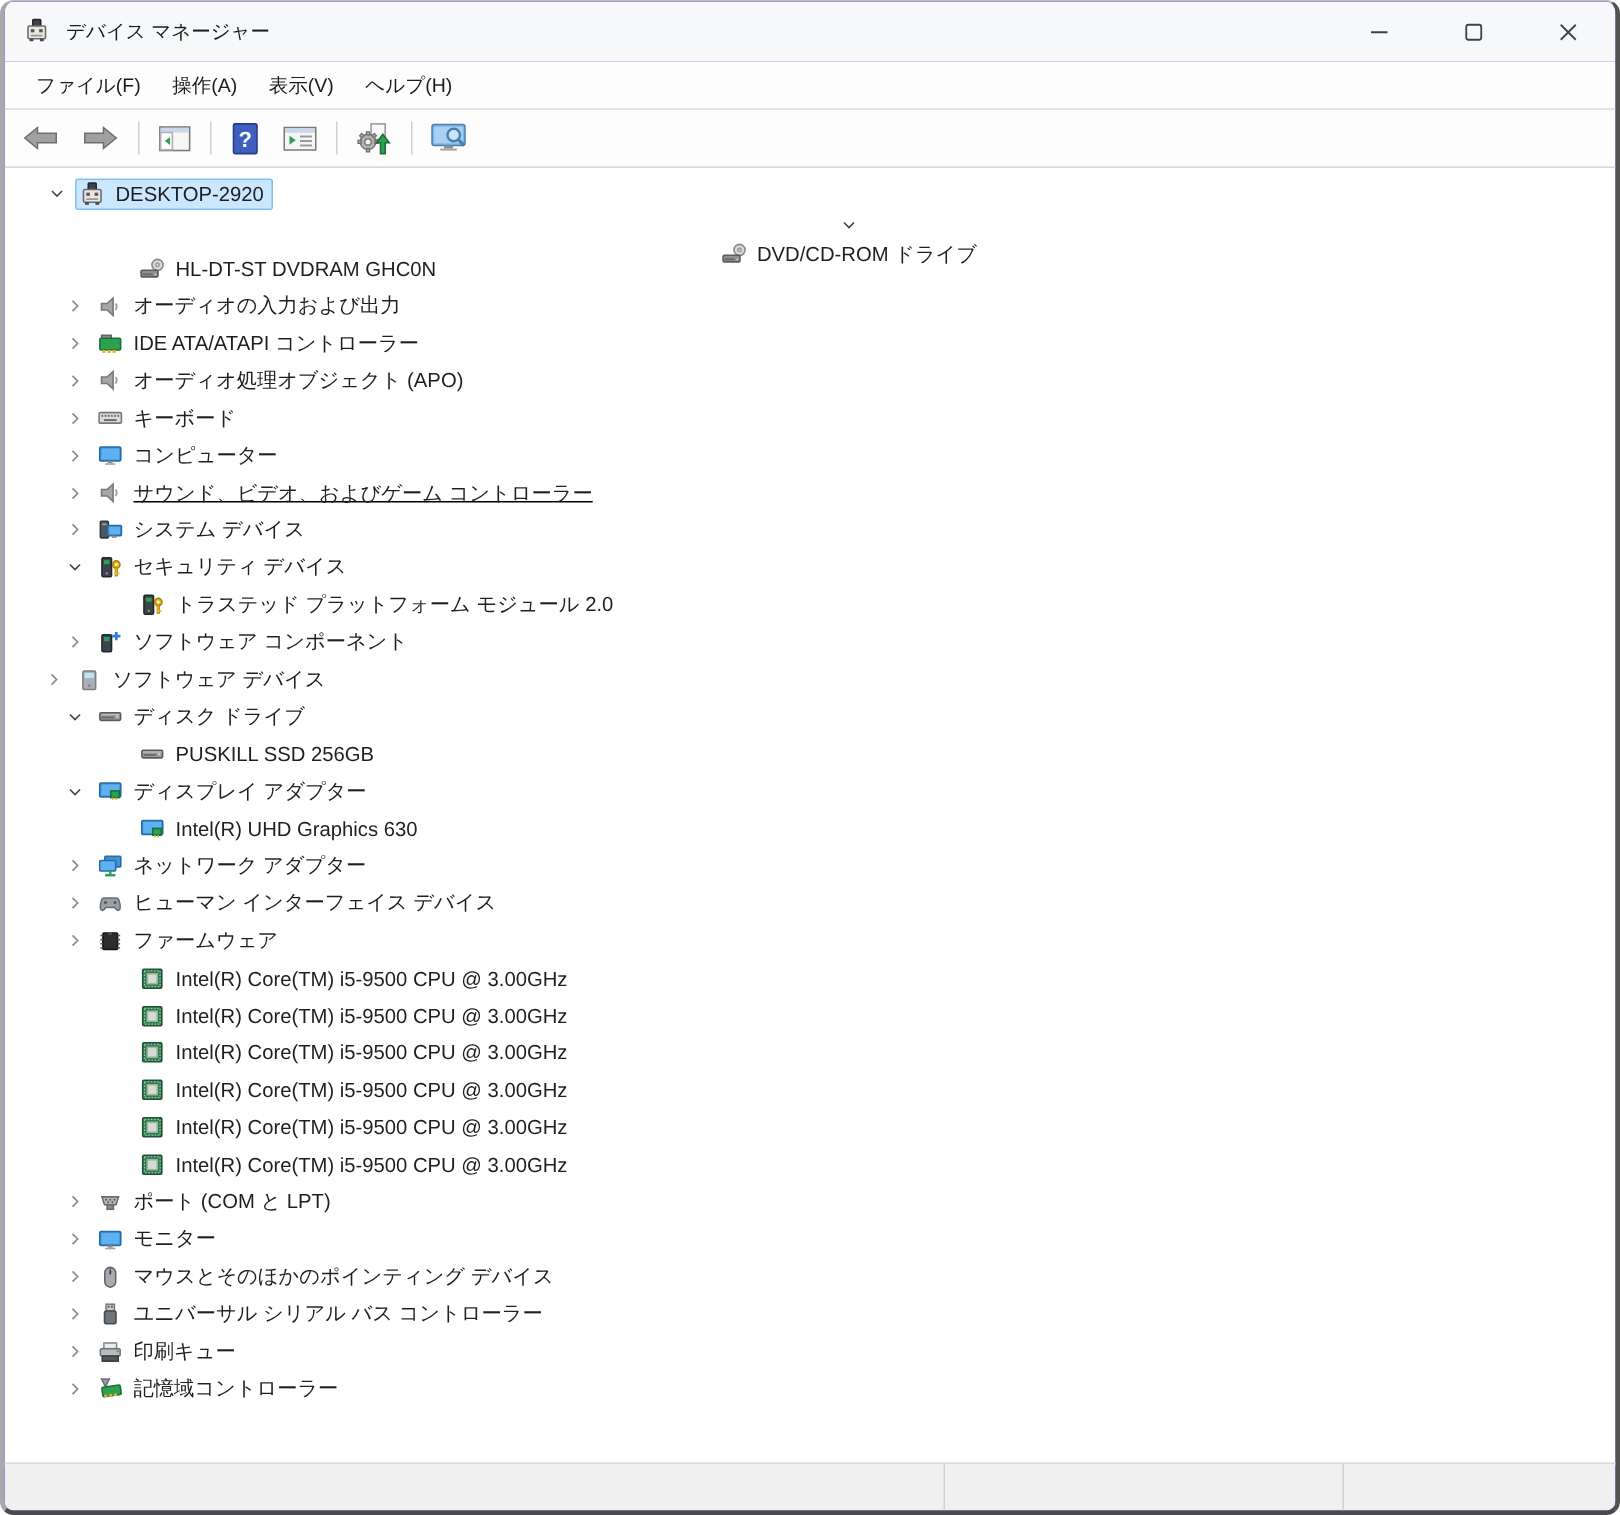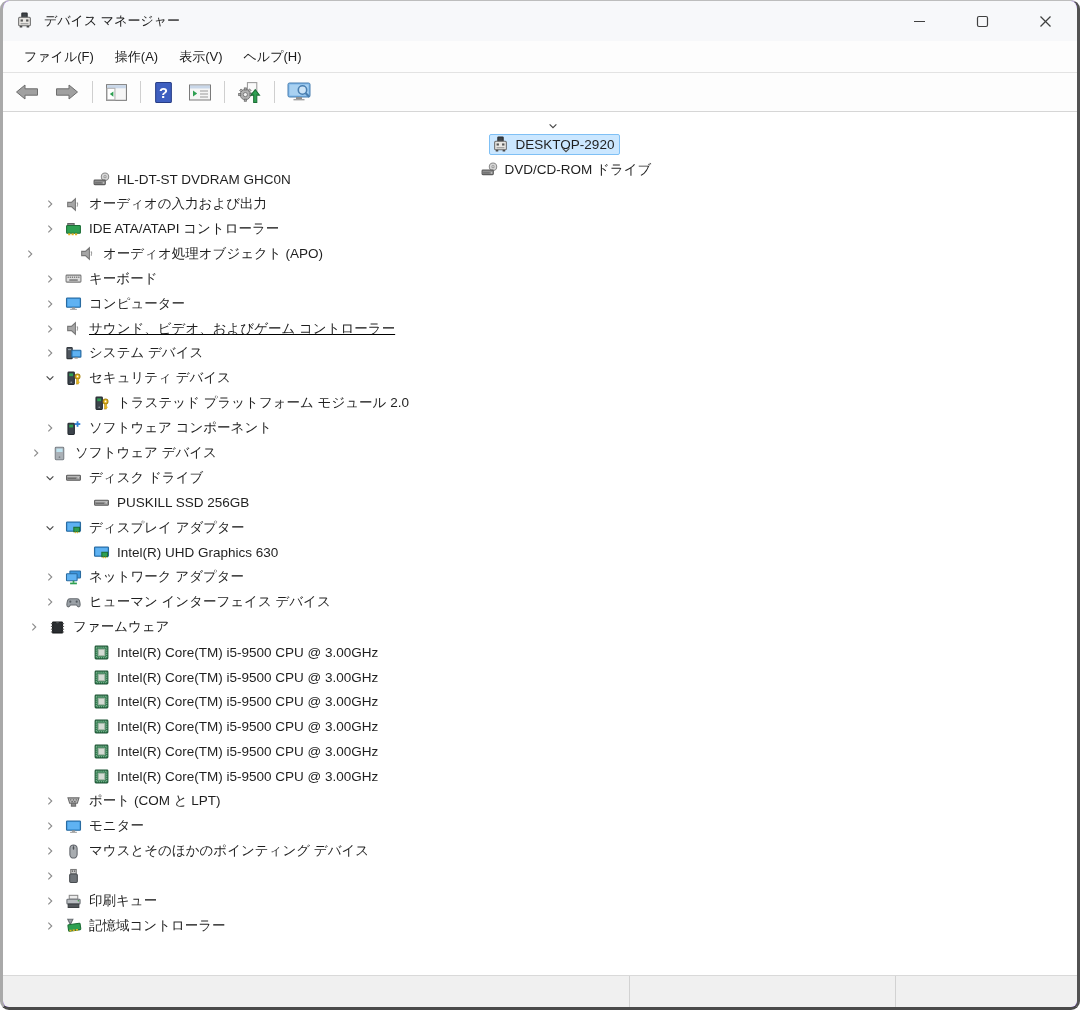--- a/index.html
+++ b/index.html
@@ -168,21 +168,21 @@
             <rect x="9" y="16" width="6" height="2" fill="#8f8f8f"></rect>
             <rect x="6.5" y="18" width="11" height="1.4" fill="#a2a2a2"></rect>
             <circle cx="15.5" cy="9" r="4.2" fill="rgba(235,244,252,0.55)" stroke="#4a7fb0" stroke-width="1.6"></circle>
             <line x1="18.7" y1="12.2" x2="22.5" y2="16" stroke="#4a7fb0" stroke-width="2.2"></line>
           </svg>
         </span>
       </span>
   </div>
 
   <div class="tree">
-      <div class="trow" style="padding-left: 26px; flex-direction: column;">
+      <div class="trow" style="padding-left: 26px;">
         <span class="chev">
           <svg width="12" height="12" viewBox="0 0 16 16">
             <path d="M3.5 5.8 L8 10.3 L12.5 5.8" fill="none" stroke="#464646" stroke-width="1.5"></path>
           </svg>
         </span>
         <span class="tcontent selected">
           <span class="ticon">
             <svg width="17" height="17" viewBox="0 0 16 16">
               <rect x="5.5" y="1" width="5" height="4.5" rx="0.5" fill="#3f4448" stroke="#26292c"></rect>
               <rect x="2.5" y="5" width="11" height="8" rx="1" fill="#e9e7e3" stroke="#6b6b6b"></rect>
@@ -258,21 +258,21 @@
               <rect x="2.6" y="2.4" width="6" height="3.2" fill="#8f8f8f" stroke="#636363"></rect>
               <rect x="1.5" y="4.2" width="13" height="7.4" rx="0.8" fill="#2ea052" stroke="#1c6e36"></rect>
               <rect x="3" y="11.6" width="2" height="1.8" fill="#e0b320"></rect>
               <rect x="6.2" y="11.6" width="2" height="1.8" fill="#e0b320"></rect>
               <rect x="9.4" y="11.6" width="2" height="1.8" fill="#e0b320"></rect>
             </svg>
           </span>
           <span class="tlabel">IDE ATA/ATAPI コントローラー</span>
         </span>
       </div>
-      <div class="trow" style="padding-left: 18px; gap: 34px;">
+      <div class="trow" style="padding-left: 38px;">
         <span class="chev">
           <svg width="12" height="12" viewBox="0 0 16 16">
             <path d="M5.8 3.5 L10.3 8 L5.8 12.5" fill="none" stroke="#8b8b8b" stroke-width="1.5"></path>
           </svg>
         </span>
         <span class="tcontent">
           <span class="ticon">
             <svg width="17" height="17" viewBox="0 0 16 16">
               <path d="M2.5 6 L6 6 L9.8 2.6 L9.8 13.4 L6 10 L2.5 10 Z" fill="#a6a6a6" stroke="#787878"></path>
               <path d="M11.3 6 Q12.8 8 11.3 10" stroke="#9a9a9a" stroke-width="1.1" fill="none"></path>
@@ -527,21 +527,21 @@
           <span class="ticon">
             <svg width="17" height="17" viewBox="0 0 16 16">
               <path d="M2.4 6.2 Q0.9 11.6 2.8 12.1 Q4.1 12.4 5.1 10.4 L10.9 10.4 Q11.9 12.4 13.2 12.1 Q15.1 11.6 13.6 6.2 Q13.1 4.4 11.4 4.4 L4.6 4.4 Q2.9 4.4 2.4 6.2 Z" fill="#9aa0a6" stroke="#686d72"></path>
               <circle cx="5" cy="7.2" r="1" fill="#545a60"></circle>
               <circle cx="11" cy="7.2" r="1" fill="#545a60"></circle>
             </svg>
           </span>
           <span class="tlabel">ヒューマン インターフェイス デバイス</span>
         </span>
       </div>
-      <div class="trow" style="padding-left: 22px;">
+      <div class="trow" style="padding-left: 38px;">
         <span class="chev">
           <svg width="12" height="12" viewBox="0 0 16 16">
             <path d="M5.8 3.5 L10.3 8 L5.8 12.5" fill="none" stroke="#8b8b8b" stroke-width="1.5"></path>
           </svg>
         </span>
         <span class="tcontent">
           <span class="ticon">
             <svg width="17" height="17" viewBox="0 0 16 16">
               <rect x="3.4" y="2.8" width="9.2" height="10.4" rx="0.6" fill="#2b2e31" stroke="#121416"></rect>
               <g stroke="#5a5a5a" stroke-width="1">
@@ -704,20 +704,21 @@
         </span>
         <span class="tcontent">
           <span class="ticon">
             <svg width="17" height="17" viewBox="0 0 16 16">
               <rect x="5.4" y="1.4" width="5.2" height="4.2" fill="#cbcbcb" stroke="#7c7c7c"></rect>
               <rect x="6.4" y="2.2" width="1.2" height="1.5" fill="#6d6d6d"></rect>
               <rect x="8.4" y="2.2" width="1.2" height="1.5" fill="#6d6d6d"></rect>
               <rect x="4.4" y="5.6" width="7.2" height="8" rx="1.2" fill="#6f7479" stroke="#474b4f"></rect>
             </svg>
           </span>
+          <span class="tlabel">ユニバーサル シリアル バス コントローラー</span>
         </span>
       </div>
       <div class="trow" style="padding-left: 38px;">
         <span class="chev">
           <svg width="12" height="12" viewBox="0 0 16 16">
             <path d="M5.8 3.5 L10.3 8 L5.8 12.5" fill="none" stroke="#8b8b8b" stroke-width="1.5"></path>
           </svg>
         </span>
         <span class="tcontent">
           <span class="ticon">

